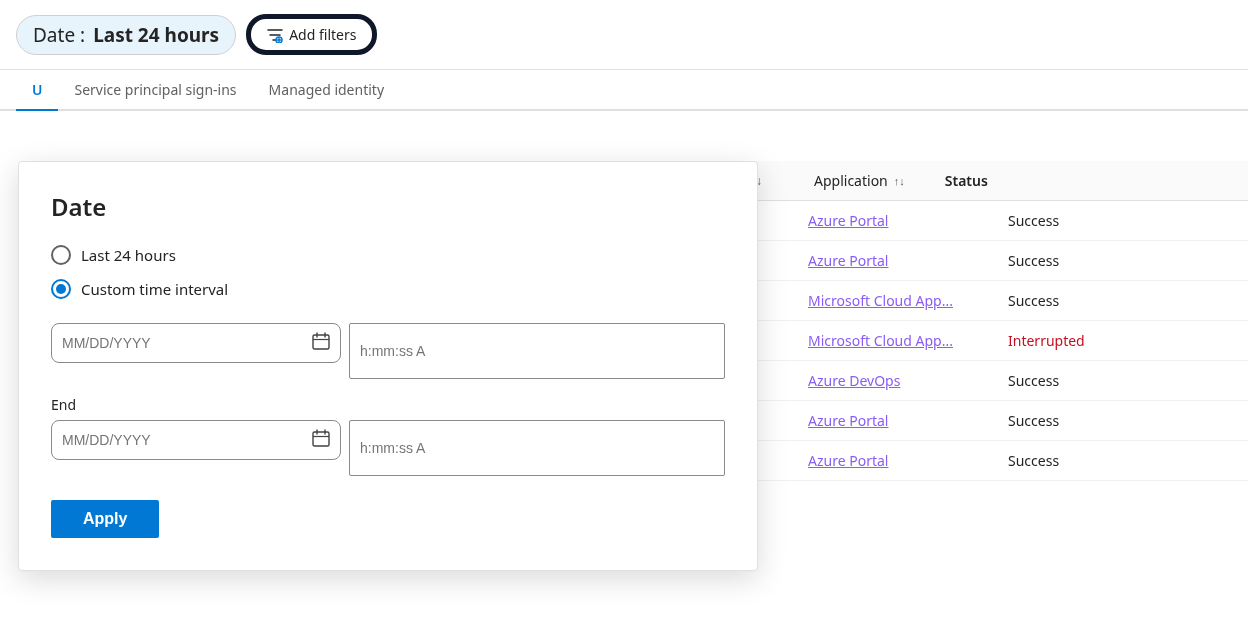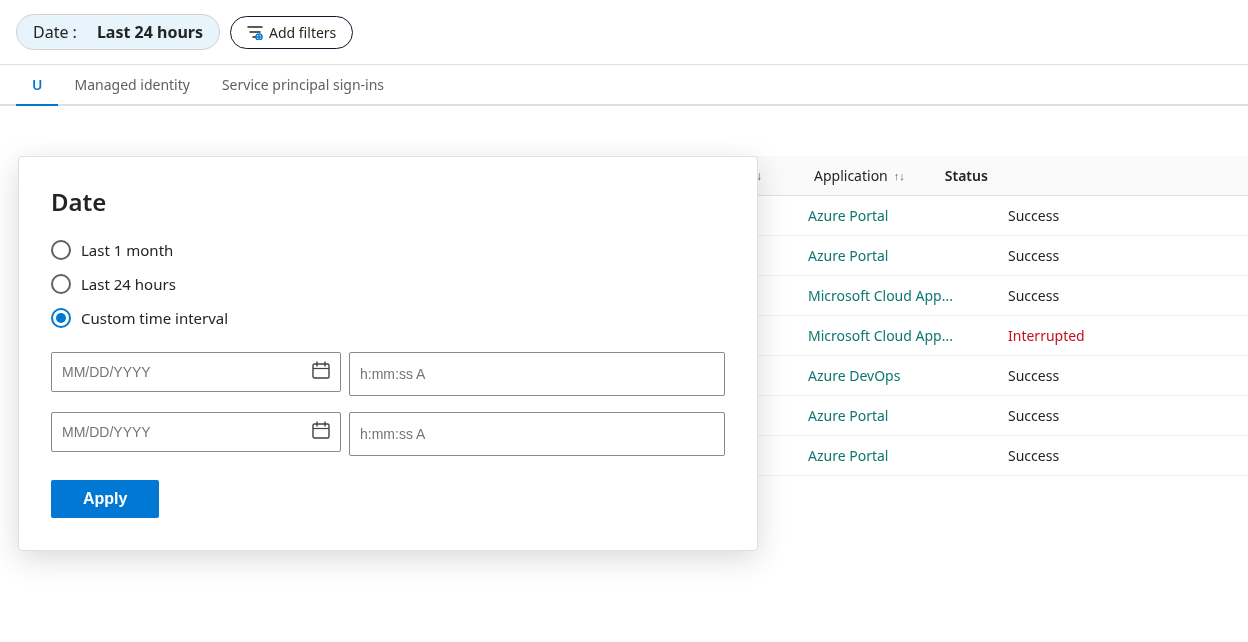--- a/index.html
+++ b/index.html
@@ -22,27 +22,27 @@
       padding: 14px 16px;
       background: #fff;
       border-bottom: 1px solid #e0e0e0;
       position: relative;
       z-index: 10;
     }
 
     .filter-chip {
       display: flex;
       align-items: center;
-      gap: 20px;
+      gap: 8px;
       padding: 6px 16px;
       border-radius: 20px;
       border: 1px solid #d0d0d0;
       background: #e8f4fc;
       cursor: pointer;
-      font-size: 16px;
+      font-size: 19px;
       font-weight: 400;
       color: #242424;
       white-space: nowrap;
     }
 
     .filter-chip .chip-label {
       font-weight: 400;
     }
     .filter-chip .chip-value {
       font-weight: 700;
@@ -51,21 +51,21 @@
     .filter-chip-plain {
       background: #fff;
     }
 
     .add-filter-btn {
       display: flex;
       align-items: center;
       gap: 6px;
       padding: 6px 16px;
       border-radius: 20px;
-      border: 1px solid #0f172a;
+      border: 5px solid #0f172a;
       background: #fff;
       cursor: pointer;
       font-size: 14px;
       color: #242424;
     }
 
     
     .tab-bar {
       display: flex;
       align-items: flex-end;
@@ -178,21 +178,21 @@
       display: flex;
       gap: 8px;
       margin-bottom: 16px;
     }
 
     .date-input-wrapper {
       position: relative;
       display: flex;
       align-items: center;
       border: 1px solid #8a8a8a;
-      border-radius: 2px;
+      border-radius: 8px;
       background: #fff;
       width: 290px;
       height: 40px;
       padding: 0 10px;
     }
 
     .date-input-wrapper input {
       border: none;
       outline: none;
       font-size: 14px;
@@ -209,21 +209,21 @@
     }
 
     .time-input-wrapper {
       position: relative;
       display: flex;
       align-items: center;
       border: 1px solid #8a8a8a;
       border-radius: 2px;
       background: #fff;
       flex: 1;
-      height: 44px;
+      height: 56px;
       padding: 0 10px;
     }
 
     .time-input-wrapper input {
       border: none;
       outline: none;
       font-size: 14px;
       color: #8a8a8a;
       width: 100%;
       background: transparent;
@@ -279,21 +279,22 @@
       display: flex;
       align-items: center;
       padding: 10px 16px;
       border-bottom: 1px solid #f0f0f0;
       font-size: 14px;
       gap: 40px;
     }
 
     .bg-app-cell {
       width: 160px;
-      color: #0f766e;
+      color: #8b5cf6;
+      text-decoration: underline;
     }
 
     .bg-status-cell {
       color: #242424;
     }
 
     .status-interrupted {
       color: #c50f1f;
     }
 
@@ -320,38 +321,34 @@
     </svg>
     <span>Add filters</span>
   </div>
 </div>
 
 <div class="tab-bar">
   <div class="tab-item active">
     <span>U</span>
   </div>
   <div class="tab-item">
+    <span>Service principal sign-ins</span>
+  </div>
+  <div class="tab-item">
     <span>Managed identity</span>
-  </div>
-  <div class="tab-item">
-    <span>Service principal sign-ins</span>
   </div>
 </div>
 
 <div class="main-content">
 
   <div class="dropdown-panel">
     <div class="panel-title">Date</div>
 
     <div class="radio-group">
 
-      <label class="radio-item">
-        <div class="radio-circle"></div>
-        <span>Last 1 month</span>
-      </label>
 
 
       <label class="radio-item">
         <div class="radio-circle"></div>
         <span>Last 24 hours</span>
       </label>
 
       <label class="radio-item">
         <div class="radio-circle selected">
           <div class="radio-dot"></div>
@@ -372,20 +369,21 @@
             <line x1="1" y1="7.5" x2="17" y2="7.5" stroke="#424242" stroke-width="1.2"></line>
           </svg>
         </span>
       </div>
       <div class="time-input-wrapper">
         <input type="text" placeholder="h:mm:ss A" style="">
       </div>
     </div>
 
     
+    <div class="field-label">End</div>
     <div class="date-time-row">
       <div class="date-input-wrapper">
         <input type="text" placeholder="MM/DD/YYYY" style="">
         <span class="cal-icon">
           <svg width="18" height="18" viewBox="0 0 18 18" fill="none">
             <rect x="1" y="3" width="16" height="14" rx="1.5" stroke="#424242" stroke-width="1.4"></rect>
             <line x1="5" y1="1" x2="5" y2="5" stroke="#424242" stroke-width="1.4" stroke-linecap="round"></line>
             <line x1="13" y1="1" x2="13" y2="5" stroke="#424242" stroke-width="1.4" stroke-linecap="round"></line>
             <line x1="1" y1="7.5" x2="17" y2="7.5" stroke="#424242" stroke-width="1.2"></line>
           </svg>

